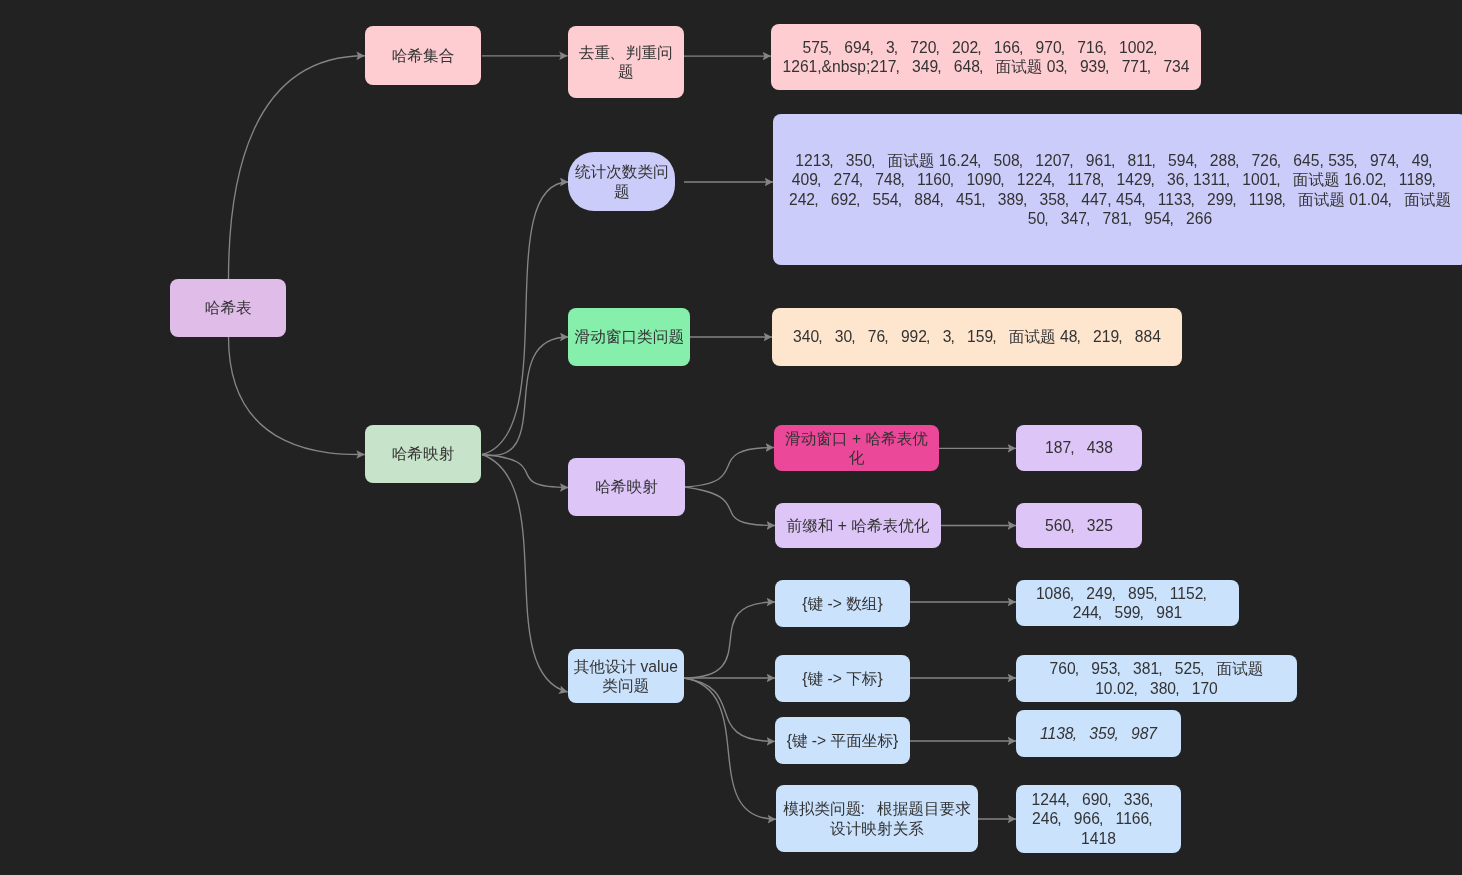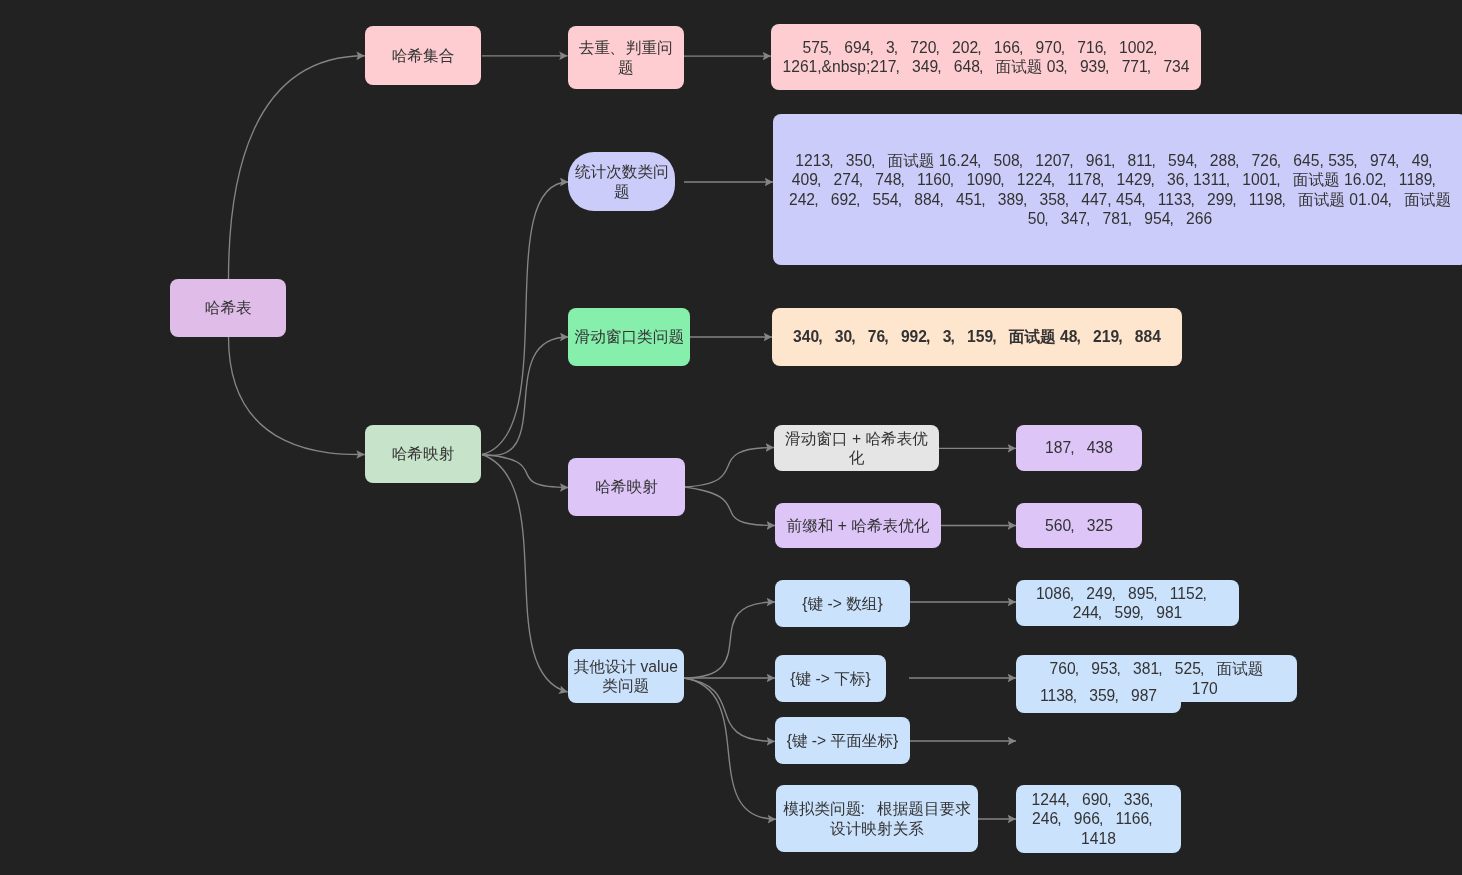--- a/index.html
+++ b/index.html
@@ -47,75 +47,75 @@
     <path class="edge" marker-end="url(#arrow-head)" d="M684,678C760,690,696,819.2,776,819.2"></path>
     <path class="edge" marker-end="url(#arrow-head)" d="M977,819C989.6666666666666,819,1003.3333333333334,819,1016,819"></path>
   </svg>
   <div id="nodes">
     <div class="node" style="left: 170px; top: 279px; width: 116.4px; height: 58px; background: rgb(224, 188, 233);">
         <span class="lbl">哈希表</span>
       </div>
     <div class="node" style="left: 364.8px; top: 26px; width: 116.4px; height: 59px; background: rgb(254, 205, 210);">
         <span class="lbl">哈希集合</span>
       </div>
-    <div class="node" style="left: 567.6px; top: 26px; width: 116.4px; height: 63px; background: rgb(254, 205, 210);">
+    <div class="node" style="left: 567.6px; top: 26px; width: 116.4px; height: 72px; background: rgb(254, 205, 210);">
         <span class="lbl"><span class="nb">去重<span class="cm">、</span></span>判重问题</span>
       </div>
     <div class="node" style="left: 771px; top: 24px; width: 430px; height: 66px; background: rgb(254, 205, 210);">
         <span class="lbl"><span class="nb">575<span class="cm">,</span></span><span class="nb">694<span class="cm">,</span></span><span class="nb">3<span class="cm">,</span></span><span class="nb">720<span class="cm">,</span></span><span class="nb">202<span class="cm">,</span></span><span class="nb">166<span class="cm">,</span></span><span class="nb">970<span class="cm">,</span></span><span class="nb">716<span class="cm">,</span></span><span class="nb">1002<span class="cm">,</span></span><span class="nb">1261,&amp;nbsp;217<span class="cm">,</span></span><span class="nb">349<span class="cm">,</span></span><span class="nb">648<span class="cm">,</span></span>面试题 <span class="nb">03<span class="cm">,</span></span><span class="nb">939<span class="cm">,</span></span><span class="nb">771<span class="cm">,</span></span>734</span>
       </div>
     <div class="node" style="left: 364.8px; top: 425px; width: 116.4px; height: 58px; background: rgb(199, 228, 203);">
         <span class="lbl">哈希映射</span>
       </div>
     <div class="node" style="left: 568.3px; top: 152px; width: 107px; height: 59px; background: rgb(204, 204, 250); border-radius: 26px;">
         <span class="lbl">统计次数类问题</span>
       </div>
     <div class="node" style="left: 773px; top: 114px; width: 694px; height: 151px; background: rgb(204, 204, 250);">
         <span class="lbl"><span class="nb">1213<span class="cm">,</span></span><span class="nb">350<span class="cm">,</span></span>面试题 <span class="nb">16.24<span class="cm">,</span></span><span class="nb">508<span class="cm">,</span></span><span class="nb">1207<span class="cm">,</span></span><span class="nb">961<span class="cm">,</span></span><span class="nb">811<span class="cm">,</span></span><span class="nb">594<span class="cm">,</span></span><span class="nb">288<span class="cm">,</span></span><span class="nb">726<span class="cm">,</span></span>645, <span class="nb">535<span class="cm">,</span></span><span class="nb">974<span class="cm">,</span></span><span class="nb">49<span class="cm">,</span></span><span class="nb">409<span class="cm">,</span></span><span class="nb">274<span class="cm">,</span></span><span class="nb">748<span class="cm">,</span></span><span class="nb">1160<span class="cm">,</span></span><span class="nb">1090<span class="cm">,</span></span><span class="nb">1224<span class="cm">,</span></span><span class="nb">1178<span class="cm">,</span></span><span class="nb">1429<span class="cm">,</span></span>36, <span class="nb">1311<span class="cm">,</span></span><span class="nb">1001<span class="cm">,</span></span>面试题 <span class="nb">16.02<span class="cm">,</span></span><span class="nb">1189<span class="cm">,</span></span><span class="nb">242<span class="cm">,</span></span><span class="nb">692<span class="cm">,</span></span><span class="nb">554<span class="cm">,</span></span><span class="nb">884<span class="cm">,</span></span><span class="nb">451<span class="cm">,</span></span><span class="nb">389<span class="cm">,</span></span><span class="nb">358<span class="cm">,</span></span>447, <span class="nb">454<span class="cm">,</span></span><span class="nb">1133<span class="cm">,</span></span><span class="nb">299<span class="cm">,</span></span><span class="nb">1198<span class="cm">,</span></span>面试题 <span class="nb">01.04<span class="cm">,</span></span>面试题 <span class="nb">50<span class="cm">,</span></span><span class="nb">347<span class="cm">,</span></span><span class="nb">781<span class="cm">,</span></span><span class="nb">954<span class="cm">,</span></span>266</span>
       </div>
     <div class="node" style="left: 568.3px; top: 308px; width: 122px; height: 58px; background: #86efac;">
         <span class="lbl">滑动窗口类问题</span>
       </div>
-    <div class="node" style="left: 772px; top: 308px; width: 410px; height: 58px; background: rgb(254, 229, 205); font-weight: bold;">
+    <div class="node" style="left: 772px; top: 308px; width: 410px; height: 58px; background: rgb(254, 229, 205);">
         <span class="lbl"><span class="nb">340<span class="cm">,</span></span><span class="nb">30<span class="cm">,</span></span><span class="nb">76<span class="cm">,</span></span><span class="nb">992<span class="cm">,</span></span><span class="nb">3<span class="cm">,</span></span><span class="nb">159<span class="cm">,</span></span>面试题 <span class="nb">48<span class="cm">,</span></span><span class="nb">219<span class="cm">,</span></span>884</span>
       </div>
     <div class="node" style="left: 568.3px; top: 458px; width: 116.4px; height: 58px; background: rgb(222, 197, 248);">
         <span class="lbl">哈希映射</span>
       </div>
-    <div class="node" style="left: 774px; top: 425px; width: 165px; height: 46px; background: #e5e5e5; align-items: center;">
+    <div class="node" style="left: 774px; top: 425px; width: 165px; height: 46px; background: #ec4899; align-items: center;">
         <span class="lbl">滑动窗口 + 哈希表优化</span>
       </div>
     <div class="node" style="left: 1016px; top: 425px; width: 126px; height: 46px; background: rgb(222, 197, 248);">
         <span class="lbl"><span class="nb">187<span class="cm">,</span></span>438</span>
       </div>
     <div class="node" style="left: 775px; top: 503px; width: 166px; height: 45px; background: rgb(222, 197, 248);">
         <span class="lbl">前缀和 + 哈希表优化</span>
       </div>
     <div class="node" style="left: 1016px; top: 503px; width: 126px; height: 45px; background: rgb(222, 197, 248); align-items: center;">
         <span class="lbl"><span class="nb">560<span class="cm">,</span></span>325</span>
       </div>
     <div class="node" style="left: 567.6px; top: 649px; width: 116.4px; height: 54px; background: rgb(203, 226, 253);">
         <span class="lbl">其他设计 value 类问题</span>
       </div>
     <div class="node" style="left: 775px; top: 580px; width: 135px; height: 47px; background: rgb(203, 226, 253);">
         <span class="lbl">{键 -&gt; 数组}</span>
       </div>
     <div class="node" style="left: 1016px; top: 580px; width: 223px; height: 46px; background: rgb(203, 226, 253);">
         <span class="lbl"><span class="nb">1086<span class="cm">,</span></span><span class="nb">249<span class="cm">,</span></span><span class="nb">895<span class="cm">,</span></span><span class="nb">1152<span class="cm">,</span></span><span class="nb">244<span class="cm">,</span></span><span class="nb">599<span class="cm">,</span></span>981</span>
       </div>
-    <div class="node" style="left: 775px; top: 655px; width: 111px; height: 47px; background: rgb(203, 226, 253);">
+    <div class="node" style="left: 775px; top: 655px; width: 135px; height: 47px; background: rgb(203, 226, 253);">
         <span class="lbl">{键 -&gt; 下标}</span>
       </div>
     <div class="node" style="left: 1016px; top: 655px; width: 281px; height: 47px; background: rgb(203, 226, 253);">
         <span class="lbl"><span class="nb">760<span class="cm">,</span></span><span class="nb">953<span class="cm">,</span></span><span class="nb">381<span class="cm">,</span></span><span class="nb">525<span class="cm">,</span></span>面试题 <span class="nb">10.02<span class="cm">,</span></span><span class="nb">380<span class="cm">,</span></span>170</span>
       </div>
     <div class="node" style="left: 775px; top: 717px; width: 135px; height: 47px; background: rgb(203, 226, 253); justify-content: center;">
         <span class="lbl">{键 -&gt; 平面坐标}</span>
       </div>
-    <div class="node" style="left: 1016px; top: 678px; width: 165px; height: 35px; background: rgb(203, 226, 253);">
+    <div class="node" style="left: 1016px; top: 710px; width: 165px; height: 47px; background: rgb(203, 226, 253); font-style: italic;">
         <span class="lbl"><span class="nb">1138<span class="cm">,</span></span><span class="nb">359<span class="cm">,</span></span>987</span>
       </div>
     <div class="node" style="left: 776px; top: 785px; width: 202px; height: 67px; background: rgb(203, 226, 253);">
         <span class="lbl"><span class="nb">模拟类问题<span class="cm">:</span></span>根据题目要求设计映射关系</span>
       </div>
     <div class="node" style="left: 1016px; top: 785px; width: 165px; height: 68px; background: rgb(203, 226, 253);">
         <span class="lbl"><span class="nb">1244<span class="cm">,</span></span><span class="nb">690<span class="cm">,</span></span><span class="nb">336<span class="cm">,</span></span><span class="nb">246<span class="cm">,</span></span><span class="nb">966<span class="cm">,</span></span><span class="nb">1166<span class="cm">,</span></span>1418</span>
       </div>
   </div>
 </div>

